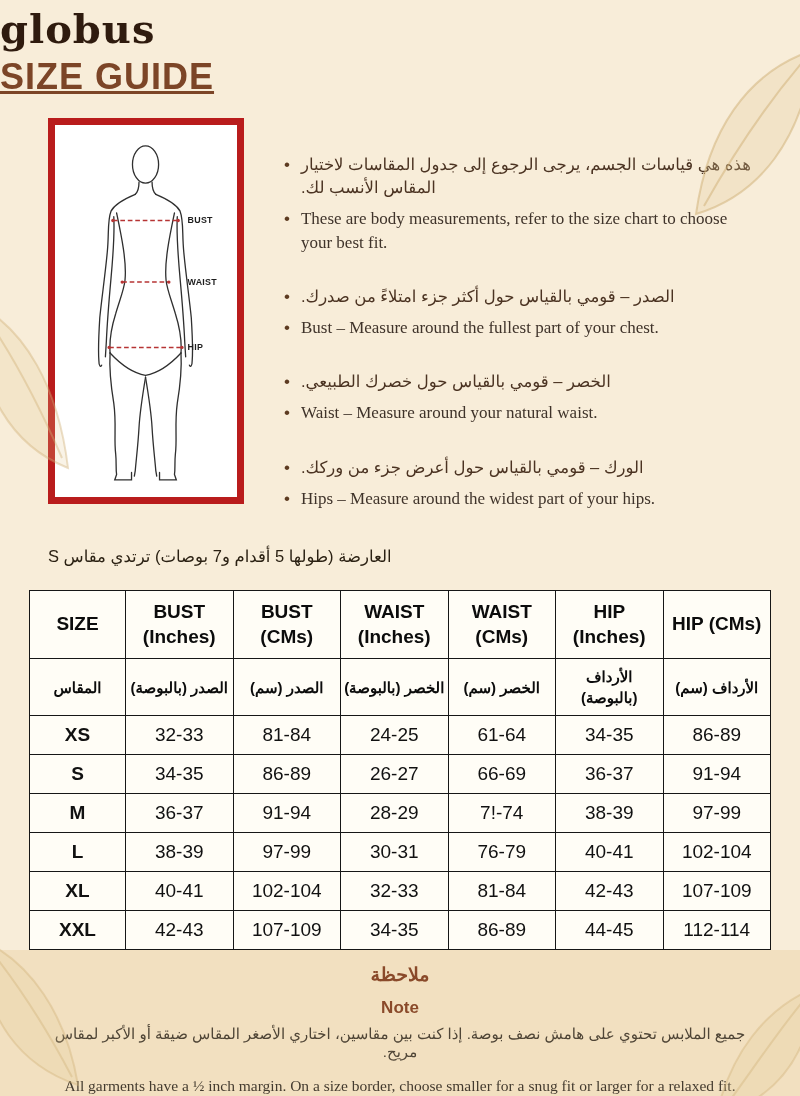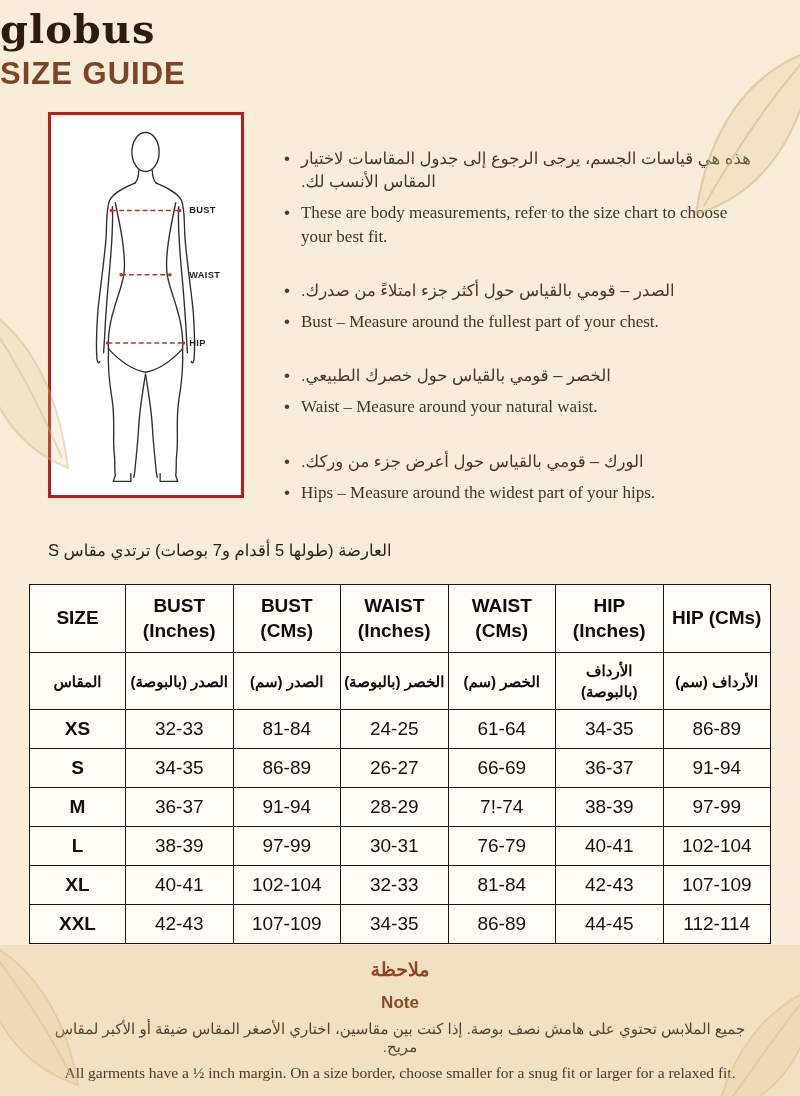--- a/index.html
+++ b/index.html
@@ -18,28 +18,28 @@
 
   .content { position: relative; z-index: 1; display: flex; flex-direction: column; height: 100%; box-sizing: border-box; }
 
   header { padding-top: 8px; text-align: left; }
   .logo {
     font-family: "DejaVu Serif", serif;
     font-weight: 700; font-size: 40px; line-height: 1.05;
     color: #2f1b0e; letter-spacing: 1px;
   }
   .title {
-    margin: 6px 0 0; font-size: 31px; font-weight: 700;
-    color: #7c4527; letter-spacing: 1px;
+    margin: 6px 0 0; font-size: 36px; font-weight: 700;
+    color: #7c4527; letter-spacing: 1px; text-decoration: underline;
   }
 
   .intro { display: flex; margin: 20px 48px 0; gap: 40px; }
   .figure-box {
     flex: 0 0 auto; width: 196px; height: 386px; box-sizing: border-box;
-    background: #ffffff; border: 3px solid #b91c1c;
+    background: #ffffff; border: 7px solid #b91c1c;
   }
   .figure-box svg { width: 100%; height: 100%; display: block; }
   .body-outline { fill: none; stroke: #2f2f2f; stroke-width: 1.4; stroke-linecap: round; }
   .measure-line { stroke: #b63434; stroke-width: 1.6; stroke-dasharray: 5 3; fill: none; }
   .measure-dot { fill: #b63434; }
   .measure-label { font-family: "Liberation Sans", sans-serif; font-size: 9.5px; font-weight: bold; fill: #1d1d1d; letter-spacing: .3px; }
 
   .bullets { flex: 1; padding-top: 28px; min-width: 0; }
   .bullet-group + .bullet-group { margin-top: 30px; }
   .bullet { display: flex; align-items: flex-start; margin-top: 7px; }
@@ -66,21 +66,21 @@
   .size-table tbody td { font-size: 19px; color: #111; padding: 8px 2px; }
   .size-table td.size { font-weight: 700; }
 
   .note {
     margin-top: auto; background: #f2e0c0;
     text-align: center; padding: 13px 40px 14px;
   }
   .note-title-ar { font-size: 19px; font-weight: 700; color: #8a4a2a; }
   .note-title-en { font-size: 17px; font-weight: 700; color: #8a4a2a; margin-top: 12px; }
   .note-ar { font-size: 15px; color: #4f4536; margin: 7px 0 0; }
-  .note-en { font-family: "Liberation Serif", serif; font-size: 15.5px; color: #443b2f; margin: 8px 0 0; }
+  .note-en { font-family: "Liberation Serif", serif; font-size: 15.5px; color: #443b2f; margin: 16px 0 0; }
 </style>
 </head>
 <body>
 
 <div class="page">
 
   <svg class="leaf leaf-tr" width="170" height="200" viewBox="0 0 170 200">
     <path d="M160 8 C100 30 60 85 48 170 C115 150 152 92 164 20 Z" fill="rgba(226,199,146,.26)" stroke="rgba(208,176,118,.5)" stroke-width="2"></path>
     <path d="M158 14 C118 60 84 112 56 162" stroke="rgba(208,176,118,.5)" stroke-width="2" fill="none"></path>
   </svg>

